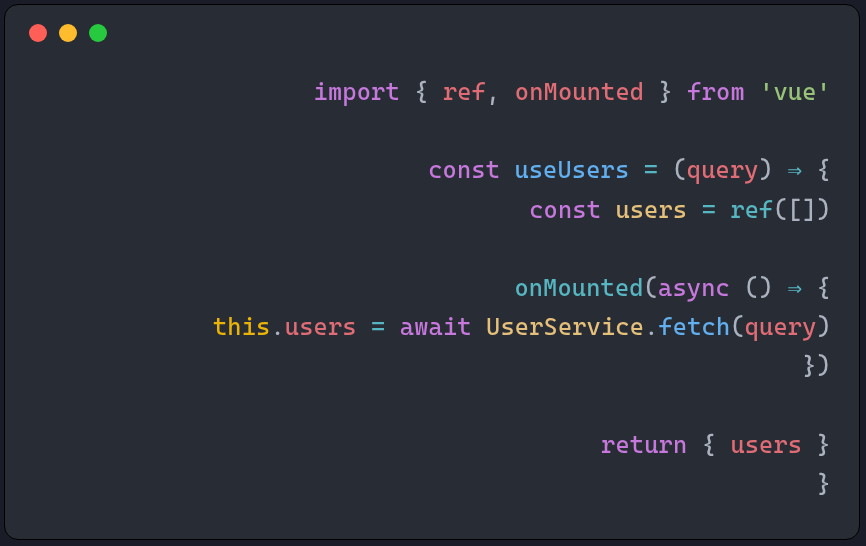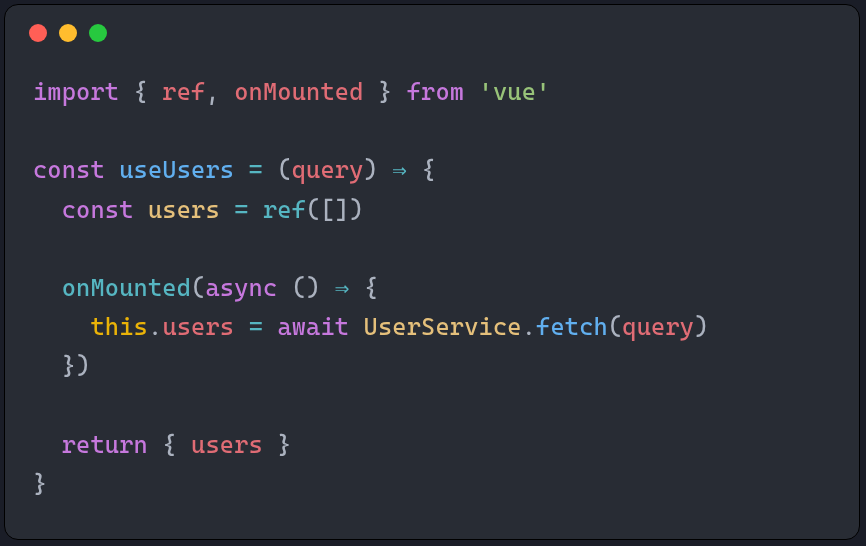--- a/index.html
+++ b/index.html
@@ -11,20 +11,21 @@
     overflow: hidden;
   }
   .window {
     width: 856px;
     height: 536px;
     margin: 4px;
     background: #282c34;
     border: 1px solid #000;
     border-radius: 14px;
     overflow: hidden;
+    text-align: right;
   }
   .titlebar {
     height: 56px;
     display: flex;
     align-items: center;
     gap: 12px;
     padding-left: 24px;
   }
   .dot {
     width: 18px;

